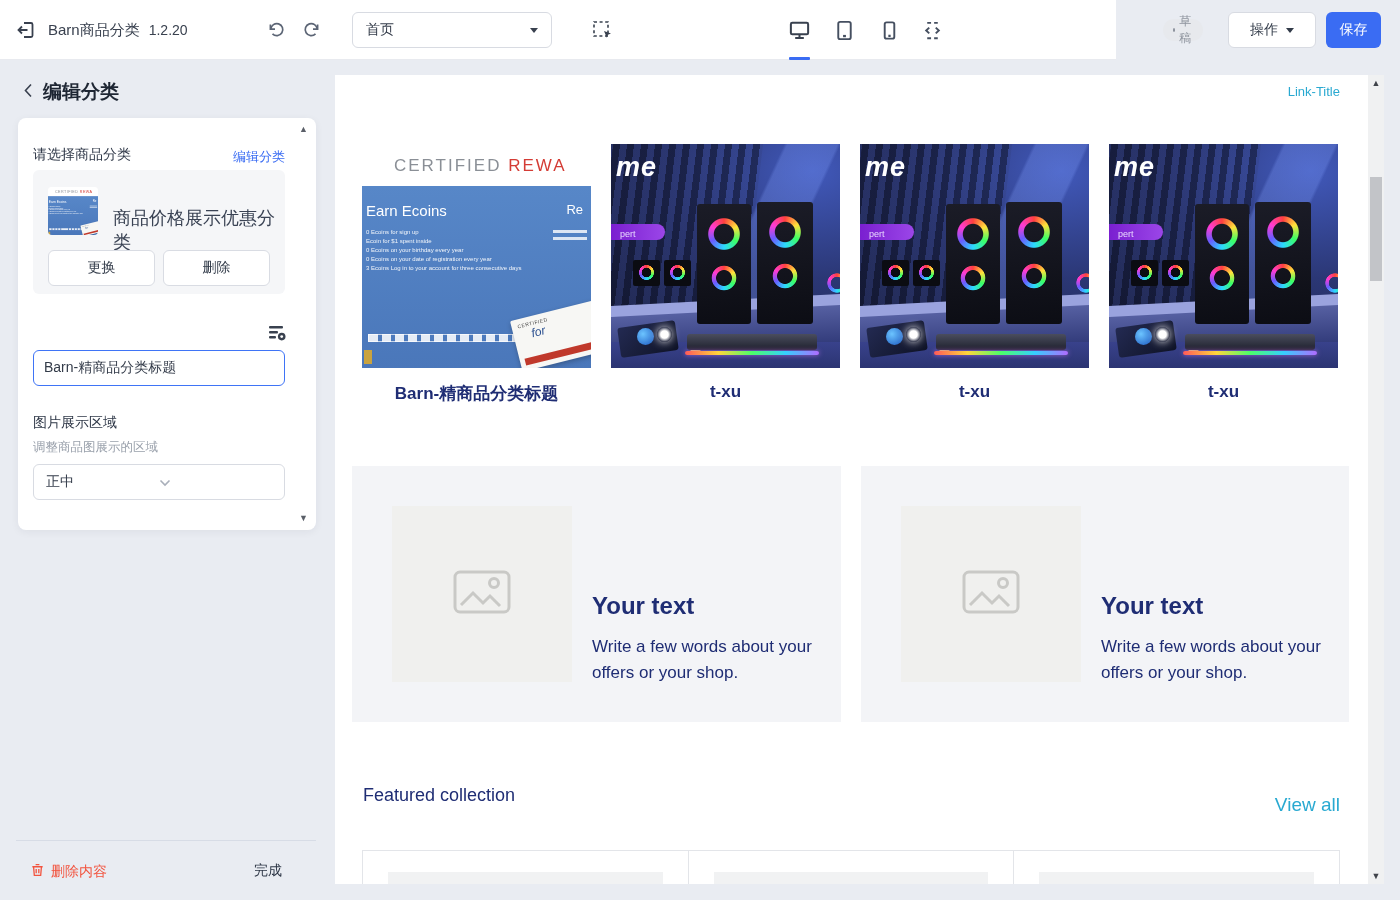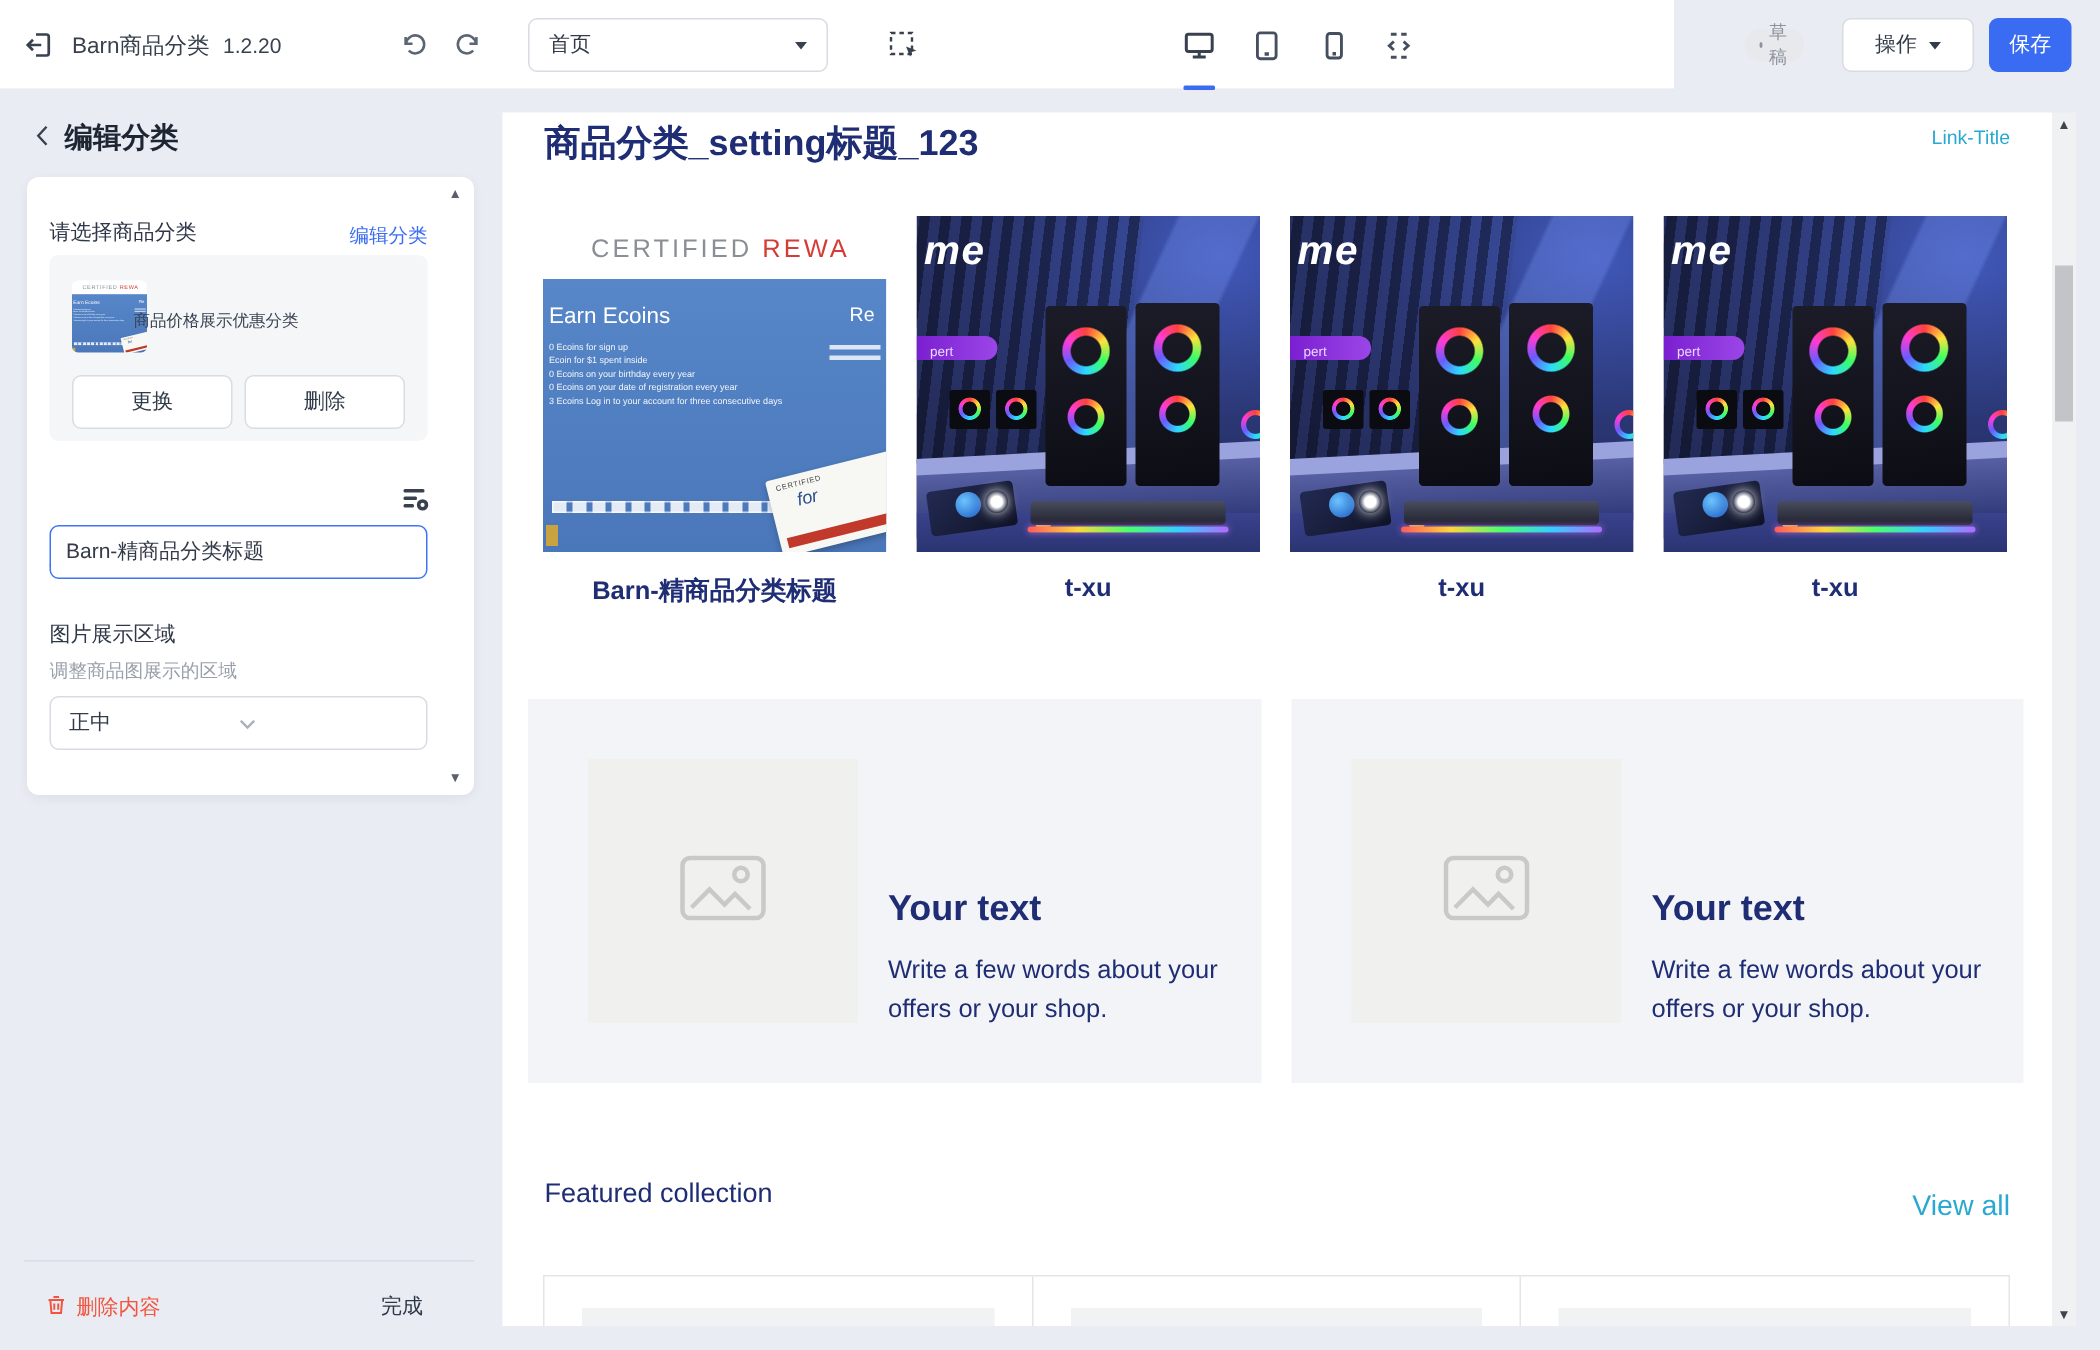--- a/index.html
+++ b/index.html
@@ -27,21 +27,21 @@
   .sb-title { font-size:19px; font-weight:bold; color:#1e2633; }
   .panel { position:absolute; left:18px; top:118px; width:298px; height:412px; background:#fff; border-radius:8px; box-shadow:0 2px 8px rgba(31,41,55,.06); }
   .panel .abs { position:absolute; }
   .scroll-hint { font-size:9px; color:#5a5f68; line-height:9px; cursor:pointer; }
   .p-label { font-size:14px; color:#2e3747; }
   .p-sub { font-size:12.5px; color:#99a0ab; }
   .link-blue { font-size:13px; color:#3a6cf3; cursor:pointer; }
   .coll-card { left:15px; top:52px; width:252px; height:124px; background:#f5f6f8; border-radius:6px; }
   .thumb { left:15px; top:17px; width:50px; height:48px; border-radius:4px; overflow:hidden; background:#fff; }
   .thumb-scale { width:230px; height:224px; transform:scale(0.2174); transform-origin:0 0; }
-  .coll-name { left:56px; top:36px; font-size:11px; color:#3a4354; }
+  .coll-name { left:80px; top:36px; font-size:18px; color:#3a4354; }
   .ghost-btn { background:#fff; border:1px solid #d9dce3; border-radius:6px; font-size:14px; color:#323b49; cursor:pointer; width:107px; height:36px; font-family:"Liberation Sans",sans-serif; }
   .title-input { left:15px; top:232px; width:252px; height:36px; border:1px solid #3f74f6; border-radius:6px; padding:0 10px; font-size:14px; color:#333b49; outline:none; font-family:"Liberation Sans",sans-serif; }
   .area-select { left:15px; top:346px; width:252px; height:36px; border:1px solid #d8dbe2; border-radius:6px; display:flex; align-items:center; padding:0 12px; cursor:pointer; }
   .area-select span { flex:1; font-size:14px; color:#333b49; }
   .sb-divider { position:absolute; left:16px; top:840px; width:300px; height:1px; background:#d7dce6; }
   .sb-footer-del { position:absolute; left:30px; top:862px; display:flex; align-items:center; gap:6px; color:#f2543f; font-size:14px; cursor:pointer; }
   .sb-footer-done { position:absolute; left:254px; top:862px; color:#2e3747; font-size:14px; cursor:pointer; }
 
   
   .canvas { position:absolute; left:335px; top:75px; width:1033px; height:809px; background:#fff; overflow:hidden; }
@@ -292,21 +292,20 @@
       <svg width="15" height="16" viewBox="0 0 16 16" fill="none" stroke="#f2543f" stroke-width="1.4">
           <path d="M2.5 4.5h11M6 2.3h4M3.8 4.5l.8 9.2h6.8l.8-9.2M6.6 7v4.4M9.4 7v4.4"></path>
         </svg>
     </span>
     <span>删除内容</span>
   </div>
   <div class="sb-footer-done">完成</div>
 
   <div class="canvas">
 
-    <div class="abs s1-title navy">商品分类_setting标题_123</div>
     <div class="abs s1-link cyan-link">Link-Title</div>
 
     <div class="abs prod-row">
 
       <div class="prod-item">
         <div class="prod-img">
           <div class="cert-art" style="width:229px;">
             <div class="cert-head"><span>CERTIFIED</span>&nbsp;<b>REWA</b></div>
             <div class="cert-panel">
               <div class="cert-earn">Earn Ecoins</div>

